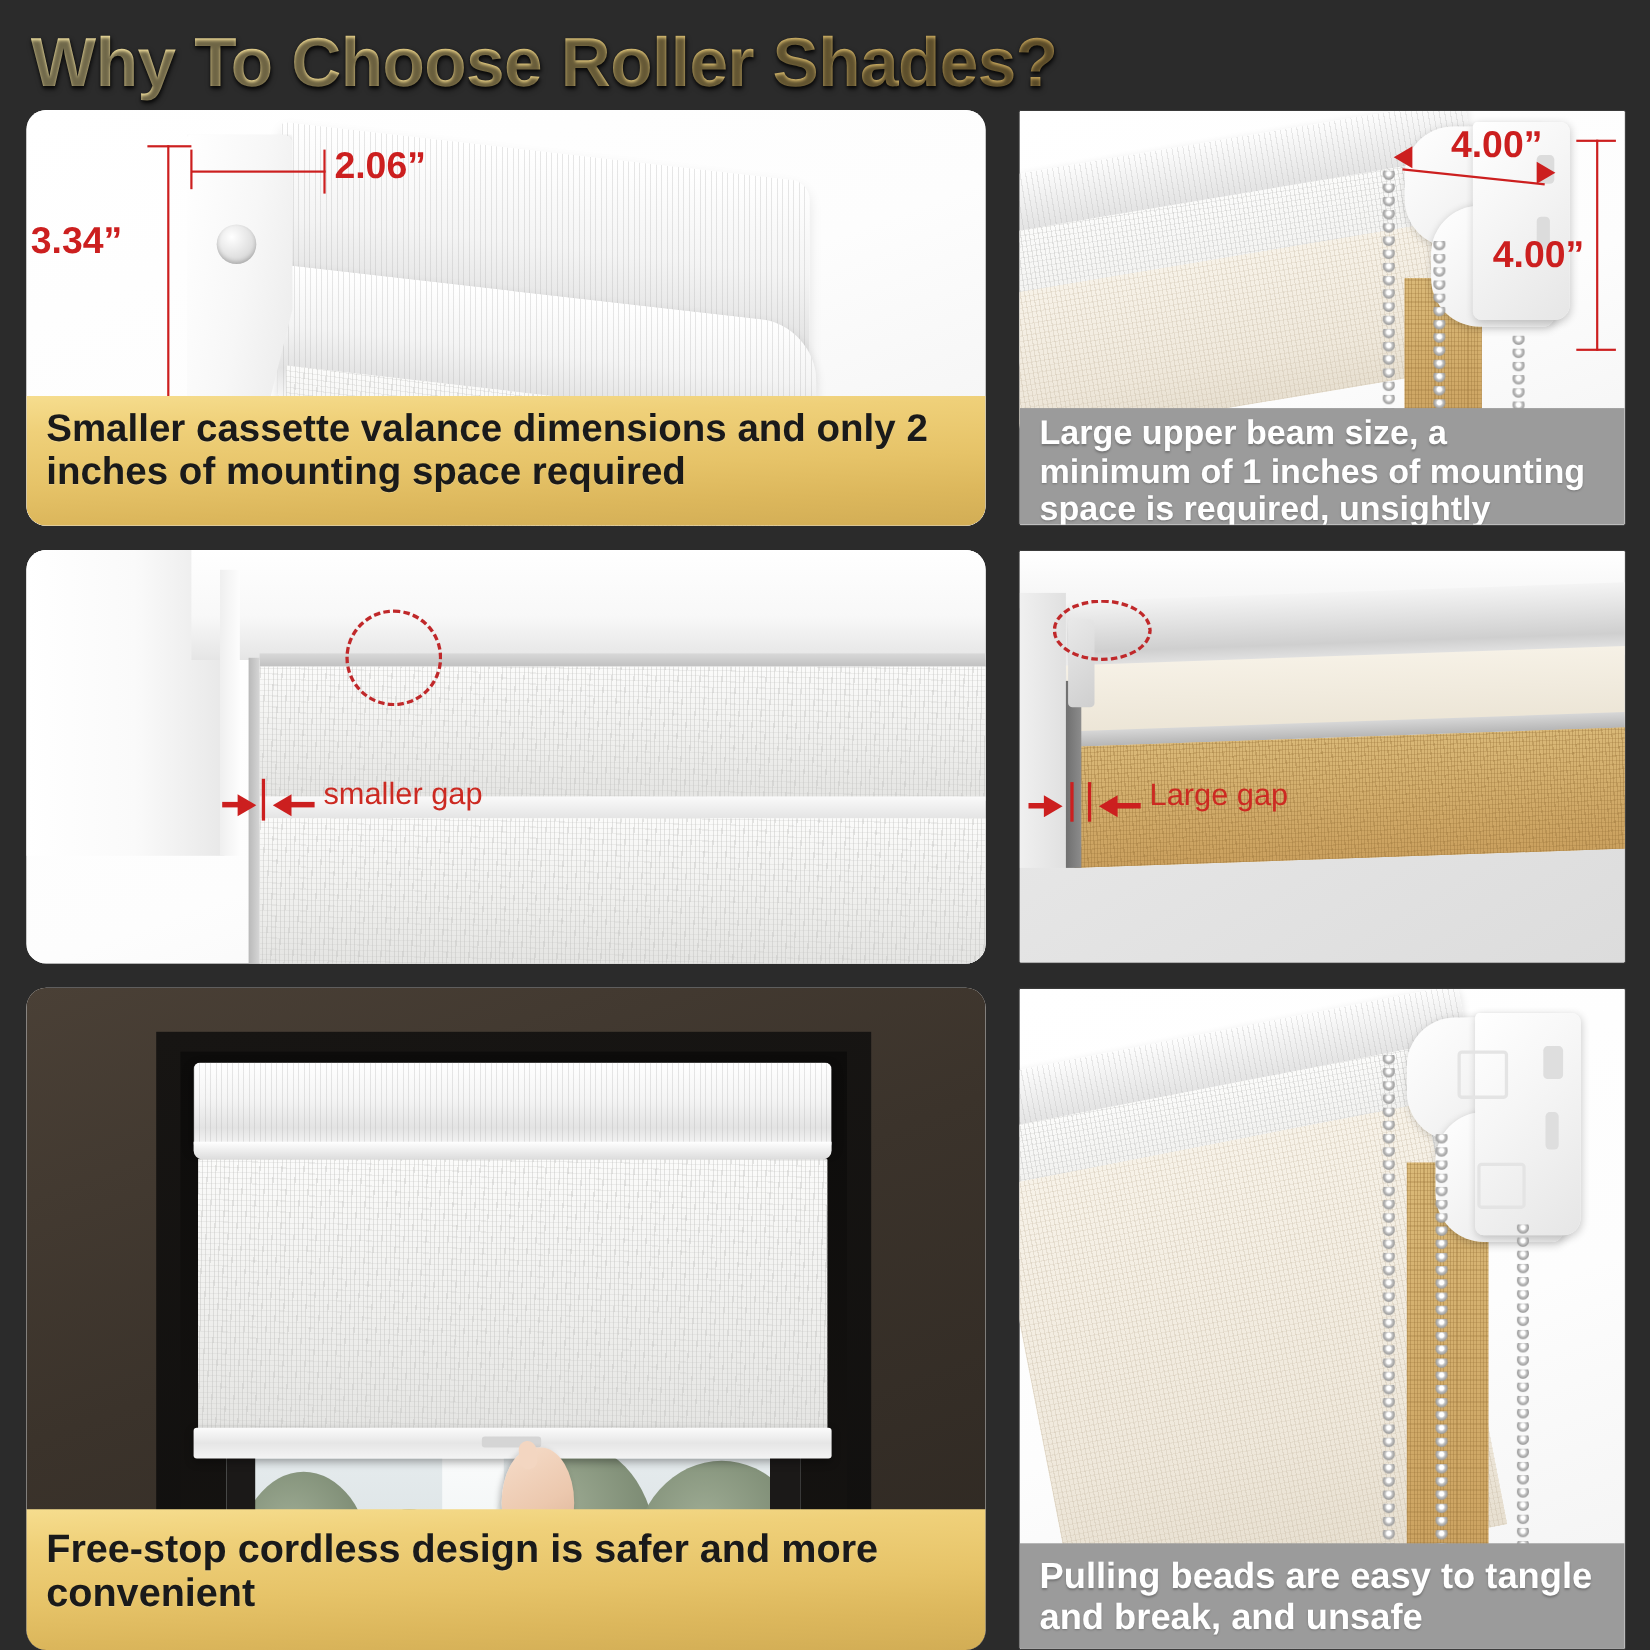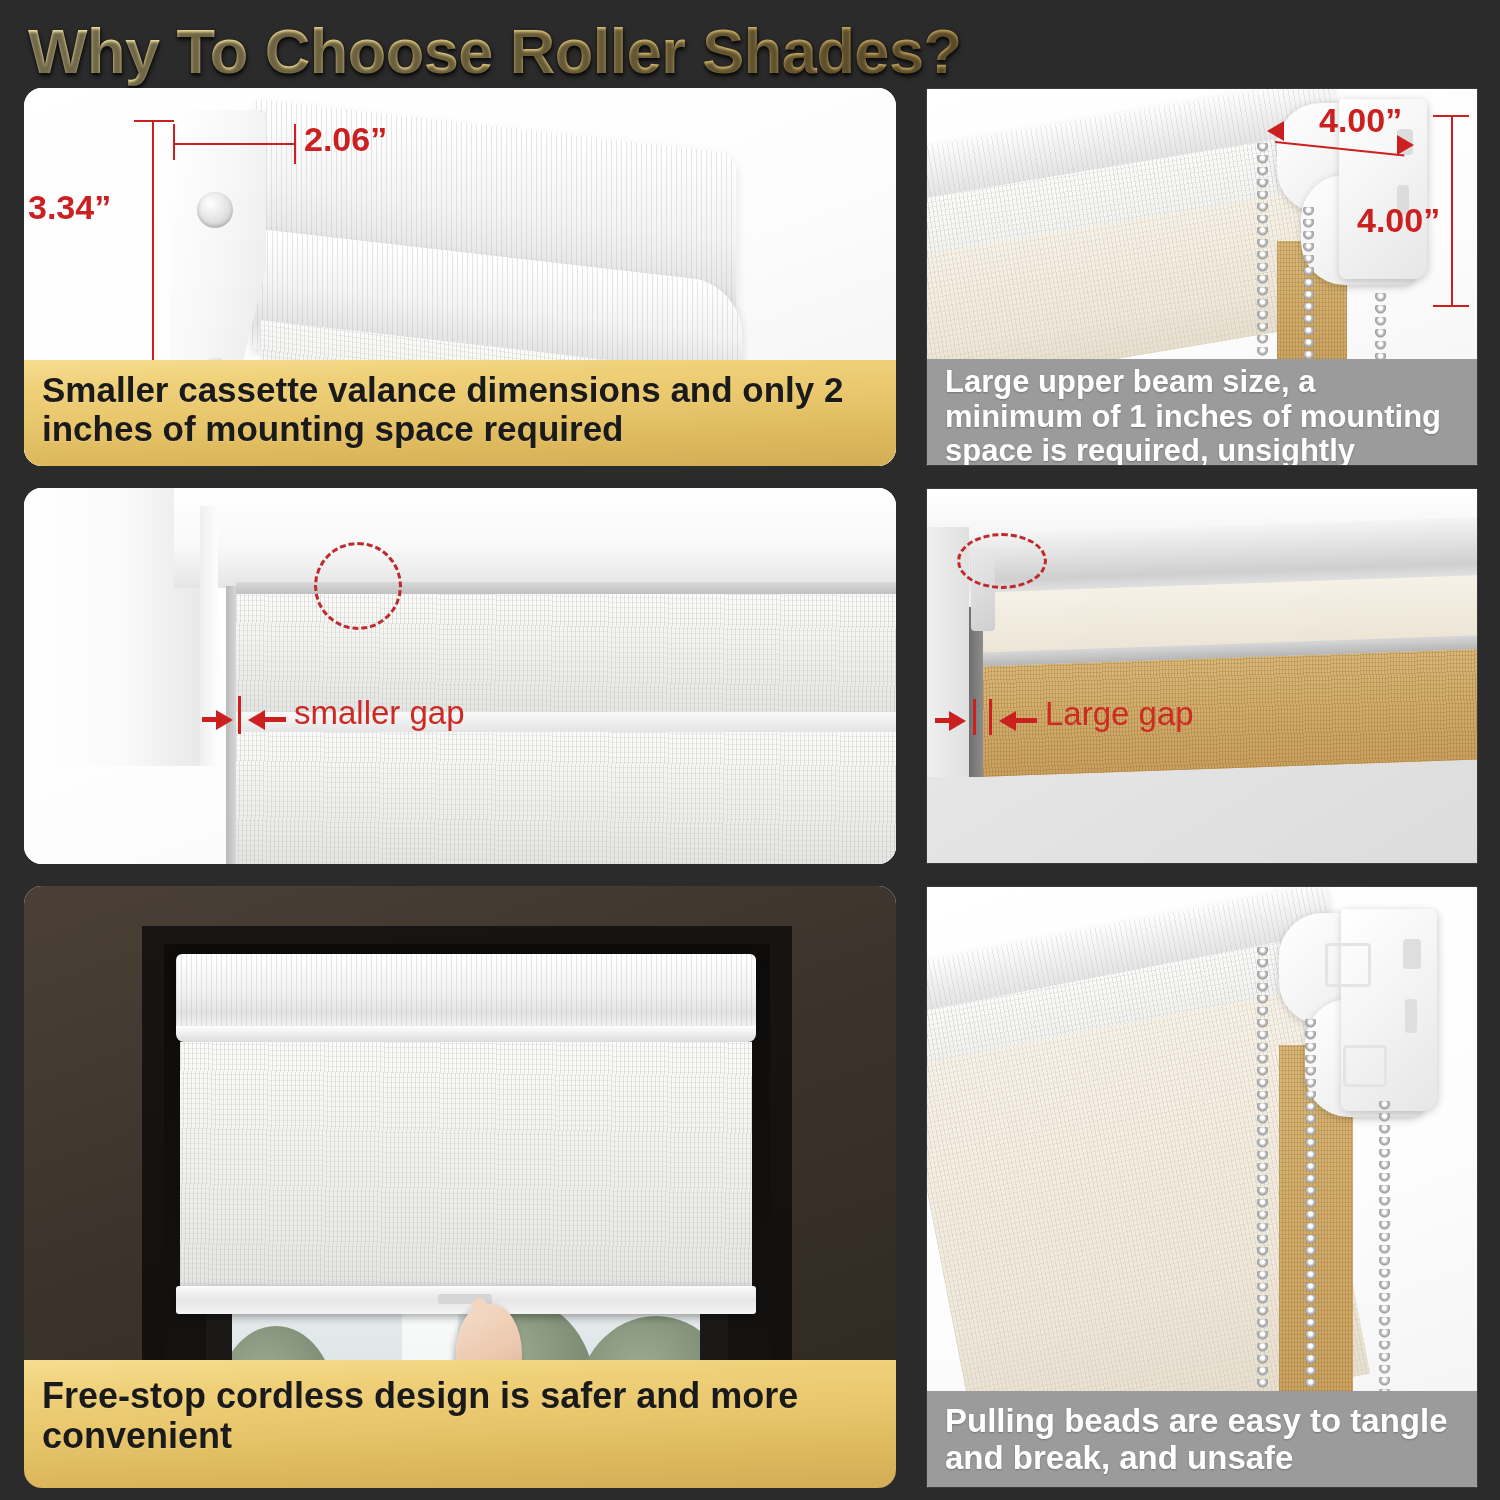--- a/index.html
+++ b/index.html
@@ -6,21 +6,21 @@
 
   html, body {
     width: 1500px; height: 1500px;
     background: #2b2b2b;
     font-family: "Liberation Sans", sans-serif;
     overflow: hidden;
   }
 
   
   .title-bar {
-    height: 88px;
+    height: 100px;
     padding: 14px 0 0 28px;
     display: flex;
     align-items: center;
   }
   .title-text {
     font-size: 63px;
     font-weight: bold;
     letter-spacing: -0.5px;
     background: linear-gradient(95deg, #faeaa8 0%, #f5e09a 18%, #e8cf83 45%, #d9bb6d 72%, #c5a358 100%);
     -webkit-background-clip: text;
@@ -54,21 +54,21 @@
     padding: 10px 16px 12px 18px;
     font-weight: bold;
     line-height: 1.12;
     z-index: 8;
   }
   .cap.gold {
     background: linear-gradient(178deg,#f6dd8e 0%, #efd079 22%, #e6c368 55%, #dcb75c 78%, #d2ad55 100%);
     color: #1a1a1a;
     border-radius: 0 0 18px 18px;
     font-size: 35px;
-    height: 106px;
+    height: 118px;
     text-shadow: 0 1px 0 rgba(255,255,255,0.18);
   }
   .cap.grey {
     background: #9b9b9b;
     color: #ffffff;
     font-size: 31px;
     height: 106px;
     padding-top: 6px;
     text-shadow: 0 1px 2px rgba(0,0,0,0.25);
   }
@@ -106,21 +106,21 @@
       repeating-linear-gradient(90deg, rgba(175,175,175,.30) 0 1px, rgba(255,255,255,0) 1px 5px),
       linear-gradient(180deg,#ffffff 0%, #f4f4f4 45%, #e3e3e3 78%, #f6f6f6 100%);
   }
 
   
   .dim-label { position:absolute; color:#cc1f1f; font-weight:bold; font-size:34px; z-index:6; white-space:nowrap; }
   .dim-line  { position:absolute; background:#cc1f1f; z-index:5; }
   .dim-line.h { height:2px; }
   .dim-line.v { width:2px; }
   .tick       { position:absolute; background:#cc1f1f; z-index:5; }
-  .gap-text   { position:absolute; color:#cc2a22; font-size:33px; z-index:9; white-space:nowrap; }
+  .gap-text   { position:absolute; color:#cc2a22; font-size:28px; z-index:9; white-space:nowrap; }
   .dash-circle{ position:absolute; border:3px dashed #c0282a; border-radius:50%; z-index:7; }
   .arrow      { position:absolute; width:0; height:0; z-index:9; }
   .arrow.left-p  { border-top:10px solid transparent; border-bottom:10px solid transparent; border-right:17px solid #cc1f1f; }
   .arrow.right-p { border-top:10px solid transparent; border-bottom:10px solid transparent; border-left:17px solid #cc1f1f; }
   .arrow-bar  { position:absolute; height:5px; background:#cc1f1f; z-index:9; }
 
   
   .p1-bracket {
     position:absolute; left:146px; top:22px; width:96px; height:305px;
     background:linear-gradient(100deg,#ffffff 0%,#f7f7f7 50%,#e9e9e9 100%);

